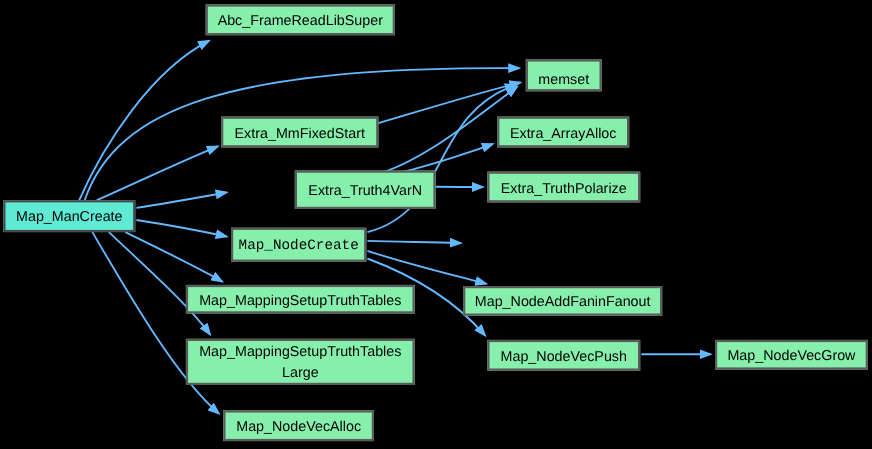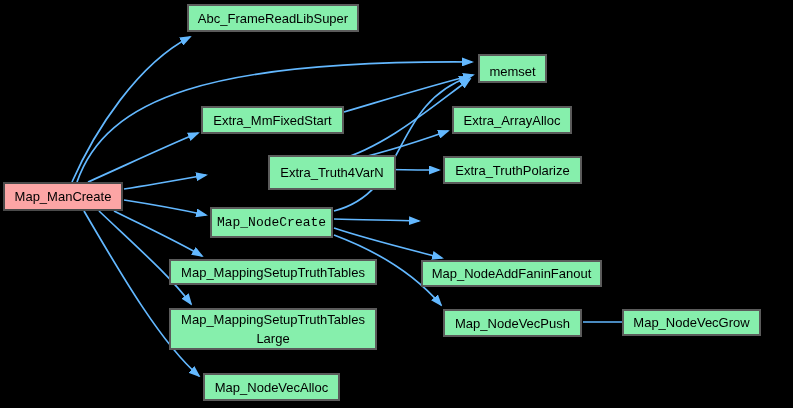--- a/index.html
+++ b/index.html
@@ -26,21 +26,21 @@
     justify-content: center;
     font-size: 13px;
     line-height: 19px;
     white-space: nowrap;
     background: #86efac;
     border: 2px solid #5b5b5b;
     color: #000;
     cursor: pointer;
   }
   .node.root {
-    background: #fca5a5;
+    background: #5eead4;
     border-color: #4a4a4a;
     cursor: default;
   }
   .node span { display: block; text-align: center; }
 </style>
 </head>
 <body>
 
 <div id="graph" style="background: rgb(0, 0, 0);">
     <svg id="edge-layer" width="793" height="408">
@@ -90,21 +90,21 @@
     </div>
     <div class="node" style="left: 443px; top: 156px; width: 139px; height: 28px; align-items: center;">
       <span>Extra_TruthPolarize</span>
     </div>
     <div class="node" style="left: 421px; top: 260px; width: 181px; height: 27px;">
       <span>Map_NodeAddFaninFanout</span>
     </div>
     <div class="node" style="left: 443px; top: 309px; width: 139px; height: 28px;">
       <span>Map_NodeVecPush</span>
     </div>
-    <div class="node" style="left: 622px; top: 309px; width: 139px; height: 27px;">
+    <div class="node" style="left: 650px; top: 309px; width: 139px; height: 27px;">
       <span>Map_NodeVecGrow</span>
     </div>
     <div class="node" style="left: 169px; top: 259px; width: 208px; height: 26px;">
       <span>Map_MappingSetupTruthTables</span>
     </div>
     <div class="node" style="left: 169px; top: 308px; width: 208px; height: 42px;">
       <span>Map_MappingSetupTruthTables</span>
       <span>Large</span>
     </div>
     <div class="node" style="left: 203px; top: 373px; width: 137px; height: 28px;">

